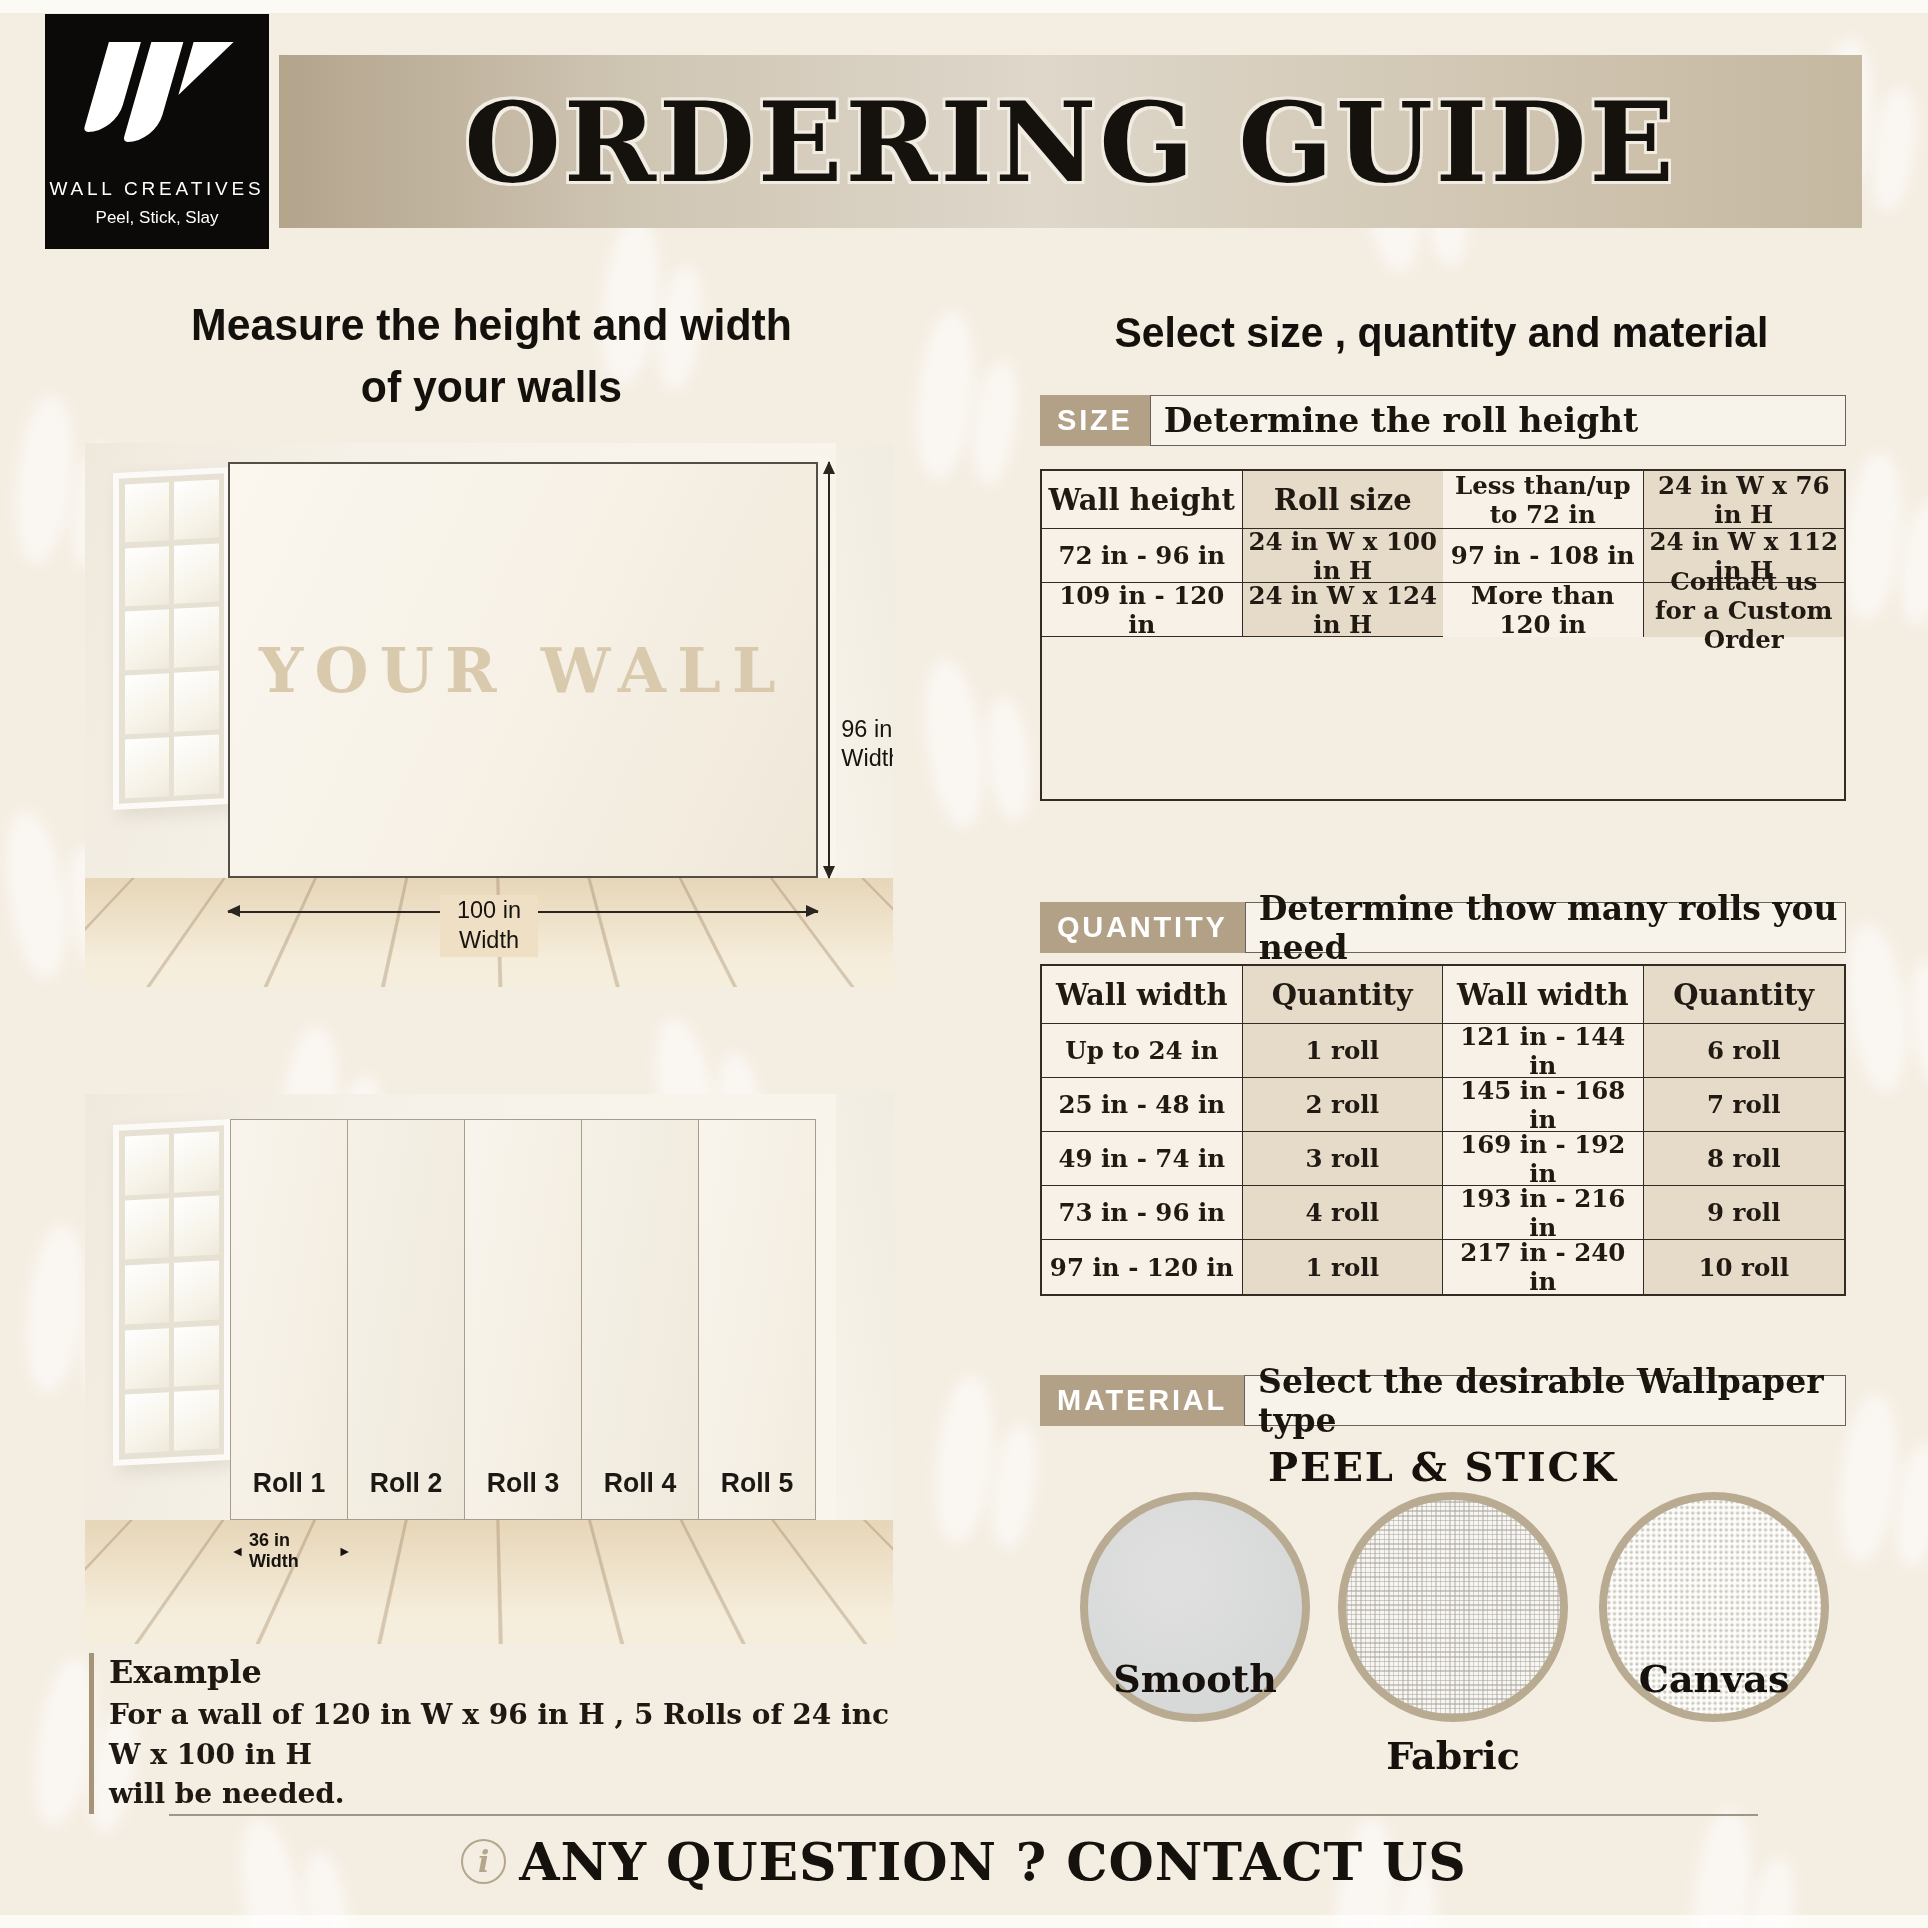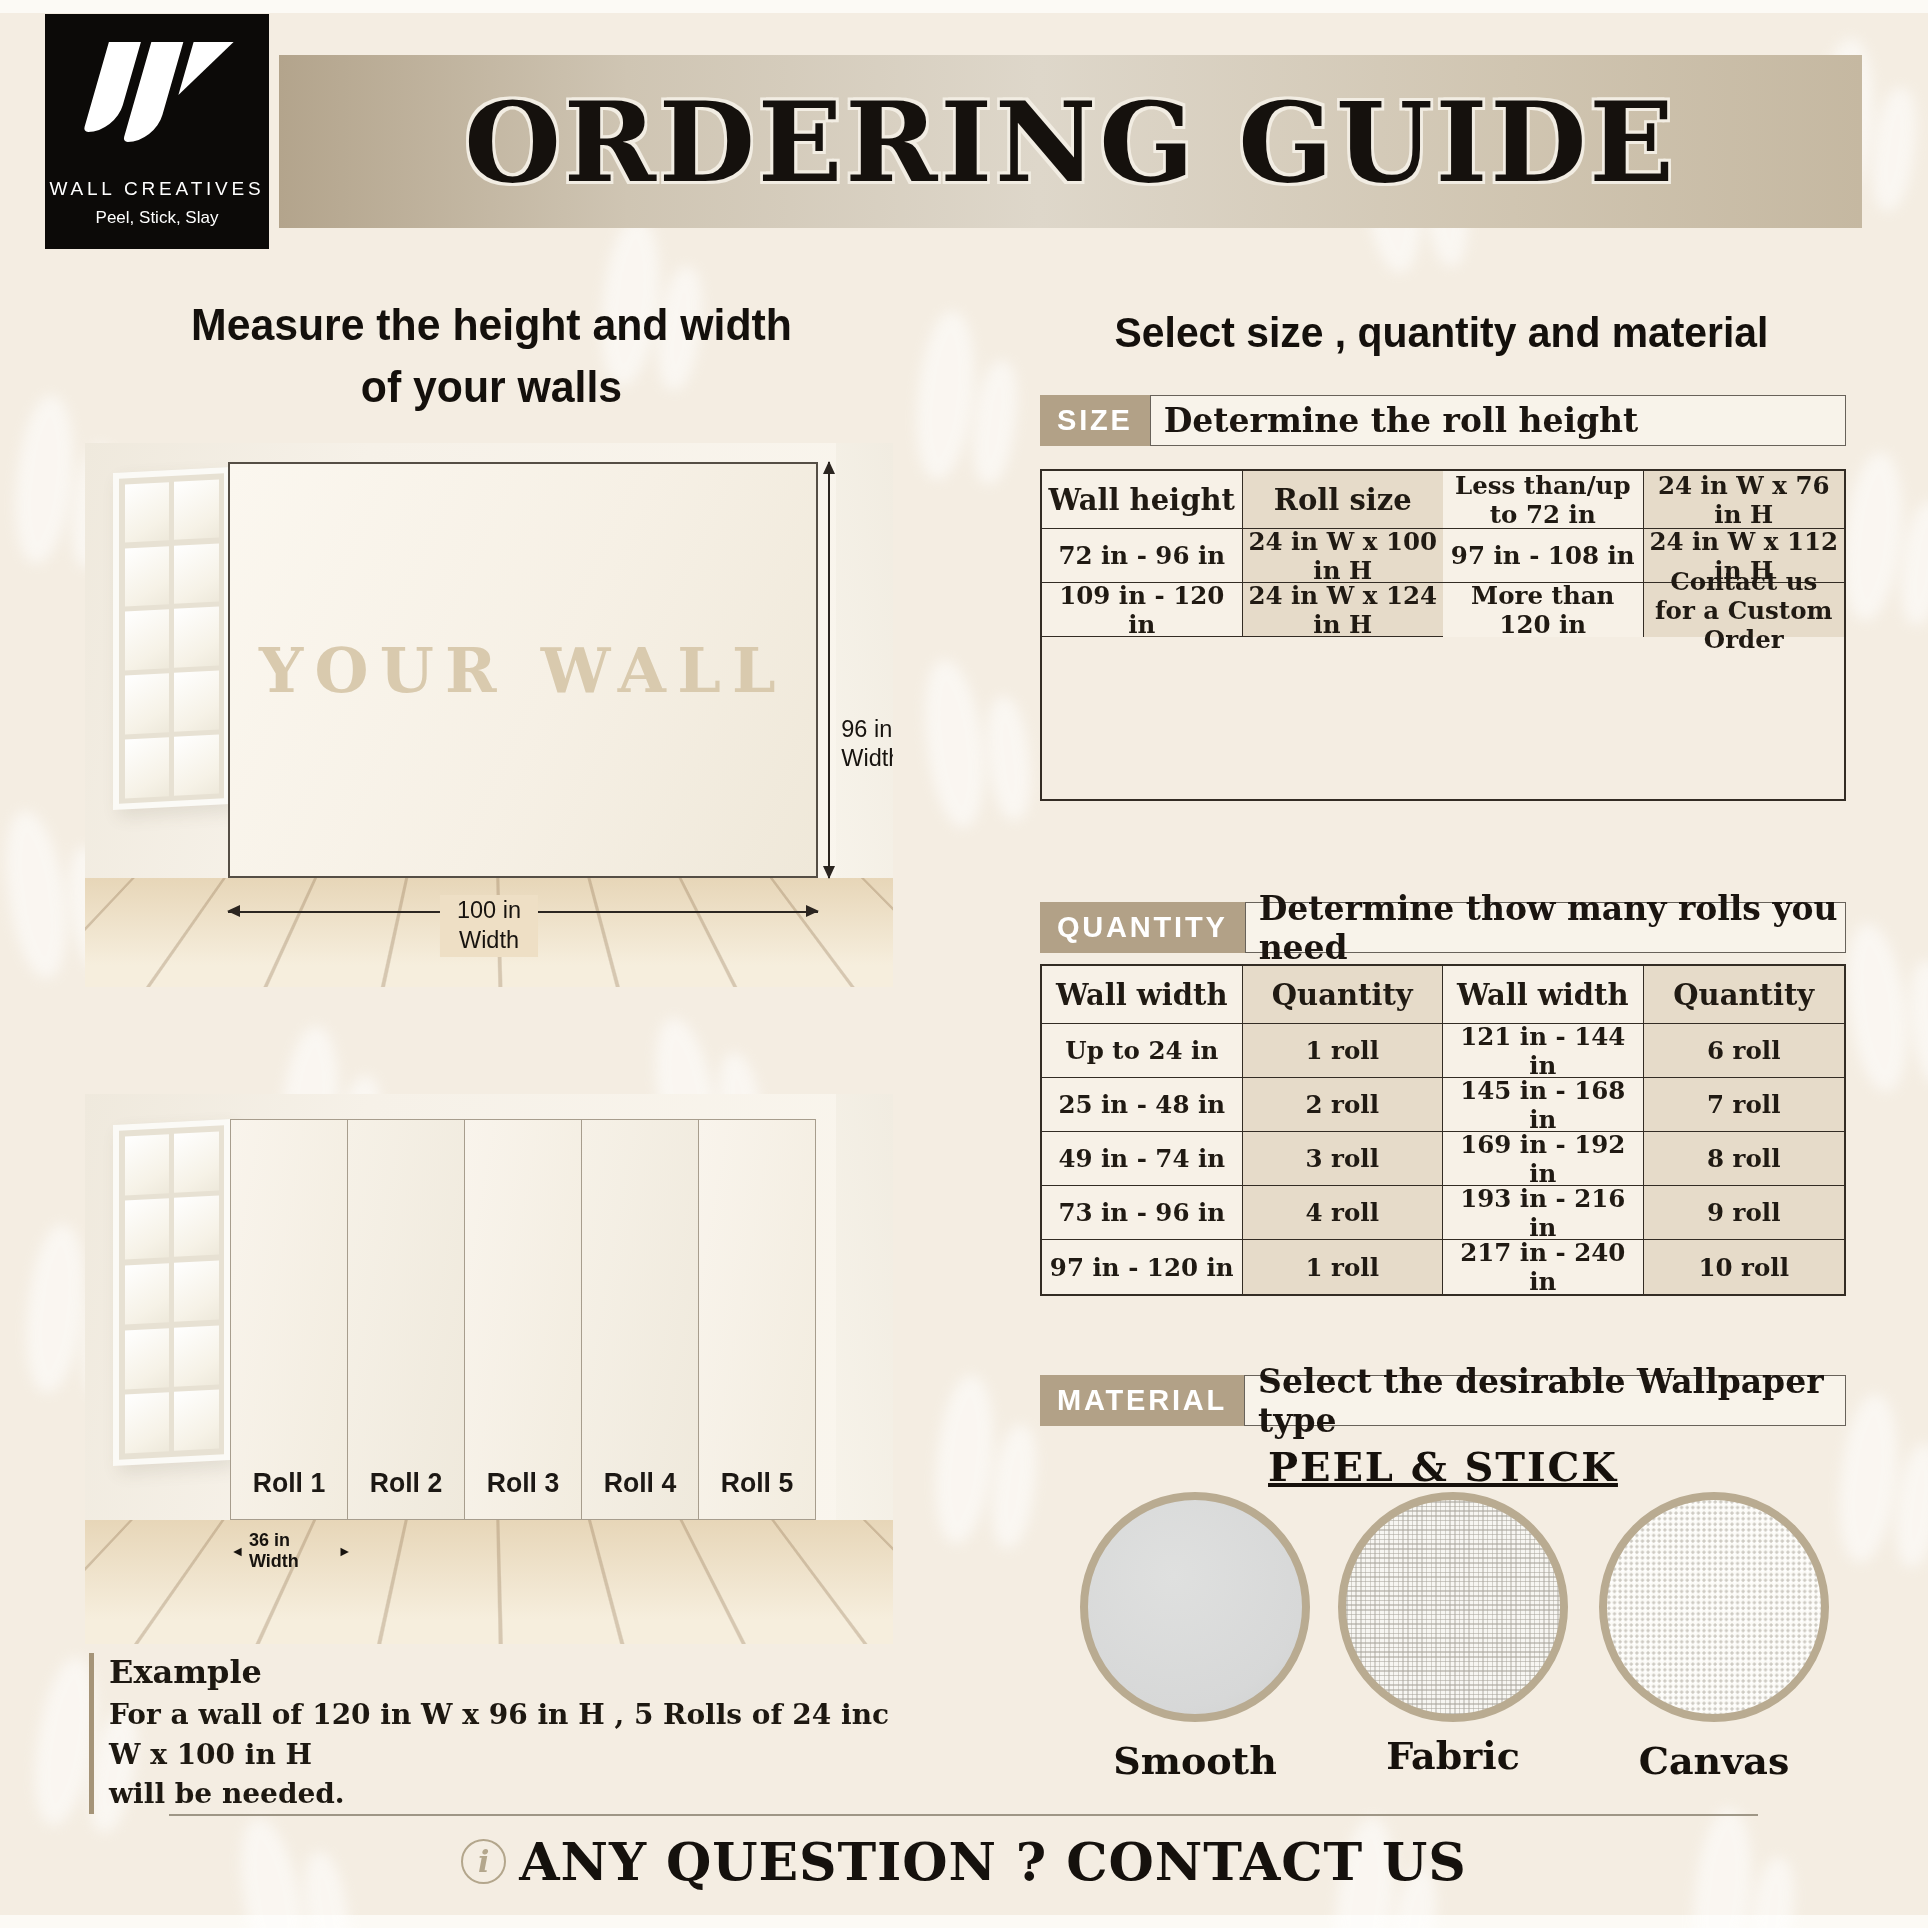--- a/index.html
+++ b/index.html
@@ -122,33 +122,33 @@
   .cell.th{font-size:29px;}
   .cream{background:#f7f1e7;}
   .tan{background:#e6dbc9;}
   .size-table .cell:nth-child(2n){border-right:none;}
   .size-table .cell:nth-child(n+11){border-bottom:none;}
   .qty-table .cell:nth-child(4n){border-right:none;}
   .qty-table .cell:nth-child(n+21){border-bottom:none;}
 
   .peel-stick{position:absolute;left:1040px;top:1443px;width:806px;text-align:center;
         font-family:"DejaVu Serif","Liberation Serif",serif;font-weight:bold;
-        font-size:40px;letter-spacing:1.9px;color:#16110c;z-index:2;text-decoration:underline;}
+        font-size:40px;letter-spacing:1.9px;color:#16110c;z-index:2;}
 
   .mat-circle{position:absolute;top:1492px;width:230px;height:230px;border-radius:50%;
         border:8.5px solid #b9ab91;box-sizing:border-box;z-index:2;}
   .smooth-fill{background:radial-gradient(circle at 40% 35%,#dfe0df 0%,#d7d8d8 70%,#cfd0cf 100%);}
   .fabric-fill{background-color:#f7f6f2;
         background-image:repeating-linear-gradient(0deg,rgba(168,164,155,.55) 0 1.5px,transparent 1.5px 4.7px),
                          repeating-linear-gradient(90deg,rgba(168,164,155,.45) 0 1.5px,transparent 1.5px 4.7px);}
   .canvas-fill{background-color:#fbfaf6;
         background-image:radial-gradient(circle at 1.9px 1.9px,rgba(160,155,144,.5) 1.3px,transparent 1.8px),
                          radial-gradient(circle at 4.7px 3.8px,rgba(255,255,255,.95) 1.1px,transparent 1.6px);
         background-size:5.6px 5.6px,5.6px 5.6px;}
-  .mat-label{position:absolute;top:1738px;width:282px;text-align:center;z-index:2;
+  .mat-label{position:absolute;top:1656px;width:282px;text-align:center;z-index:2;
         font-family:"DejaVu Serif","Liberation Serif",serif;font-weight:bold;font-size:38px;color:#16110c;}
 
   
   .divider{position:absolute;left:169px;top:1814px;width:1589px;height:1.9px;background:#8e8676;opacity:.85;}
   .contact-row{position:absolute;left:0;top:1831px;width:1928px;display:flex;align-items:center;
         justify-content:center;gap:13px;z-index:2;cursor:pointer;}
   .info-icon{width:45px;height:45px;border-radius:50%;border:2.8px solid #b3a68c;color:#b3a68c;
         display:flex;align-items:center;justify-content:center;box-sizing:border-box;
         font-family:"DejaVu Serif","Liberation Serif",serif;font-weight:bold;font-style:italic;font-size:30px;}
   .contact-text{font-family:"DejaVu Serif","Liberation Serif",serif;font-weight:bold;

